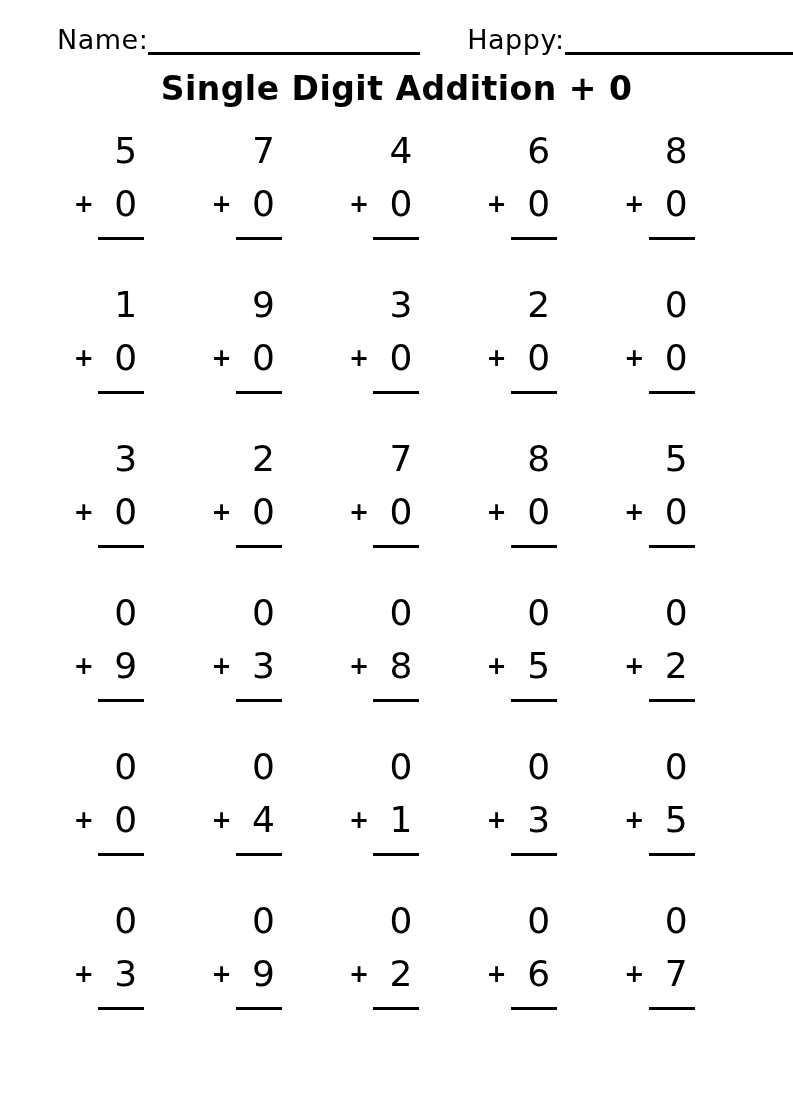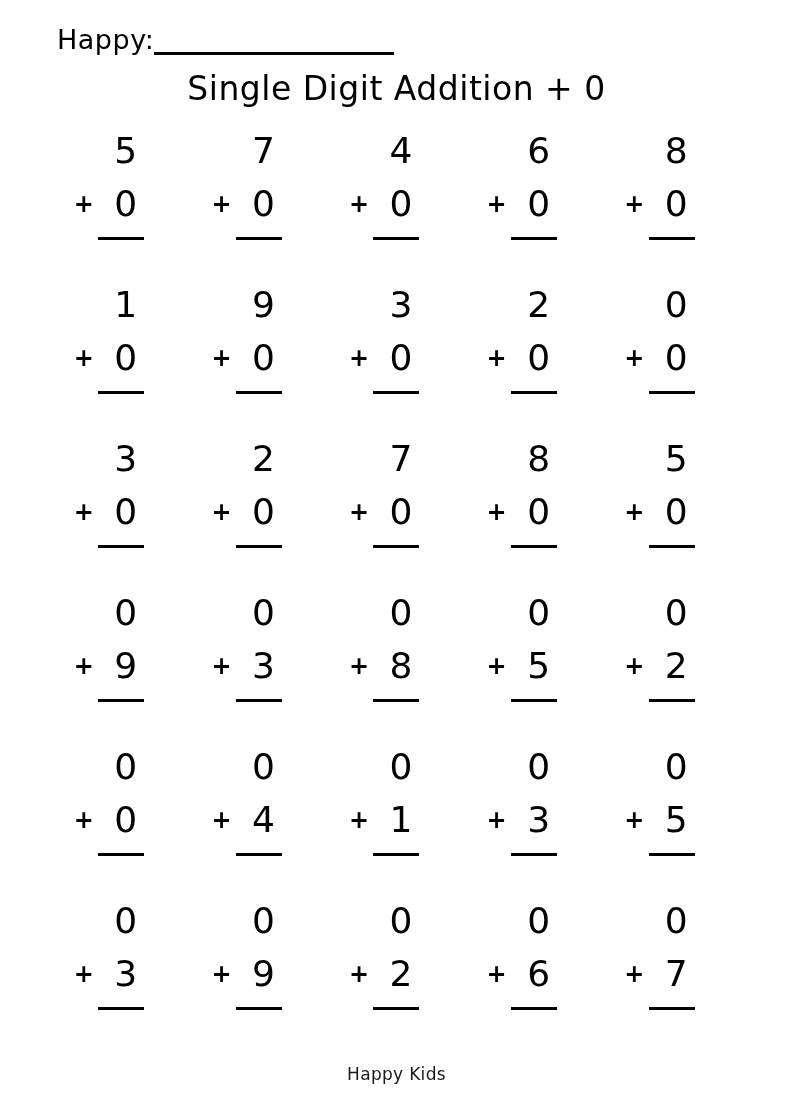--- a/index.html
+++ b/index.html
@@ -32,21 +32,21 @@
     height: 31px;
     border-bottom: 3px solid #000;
   }
   .name-line  { width: 272px; margin-right: 47px; }
   .date-line  { width: 240px; }
   
   .title {
     margin-top: 14px;
     text-align: center;
     font-size: 33px;
-    font-weight: 400;
+    font-weight: 700;
     letter-spacing: 0.5px;
   }
   
   .grid {
     position: absolute;
     left: 57px; top: 124px;
     width: 688px;
     display: grid;
     grid-template-columns: repeat(5, 137.6px);
     row-gap: 36px;
@@ -98,20 +98,24 @@
     color: #1a1a1a;
   }
 </style>
 </head>
 <body>
 
 <div class="page">
 
   <header class="topline">
     <div class="field">
+      <span class="field-label">Name:</span>
+      <span class="write-line name-line"></span>
+    </div>
+    <div class="field">
       <span class="field-label">Happy:</span>
       <span class="write-line date-line"></span>
     </div>
   </header>
 
   <h1 class="title">Single Digit Addition + 0</h1>
 
   <main class="grid">
       <div class="problem">
         <div class="num-row">
@@ -408,15 +412,14 @@
           <span class="digit">0</span>
         </div>
         <div class="num-row">
           <span class="plus">+</span>
           <span class="digit">7</span>
         </div>
         <div class="answer-line"></div>
       </div>
     </main>
 
-  <footer class="footer">Happy Kids</footer>
 
 </div>
 
 </body></html>

